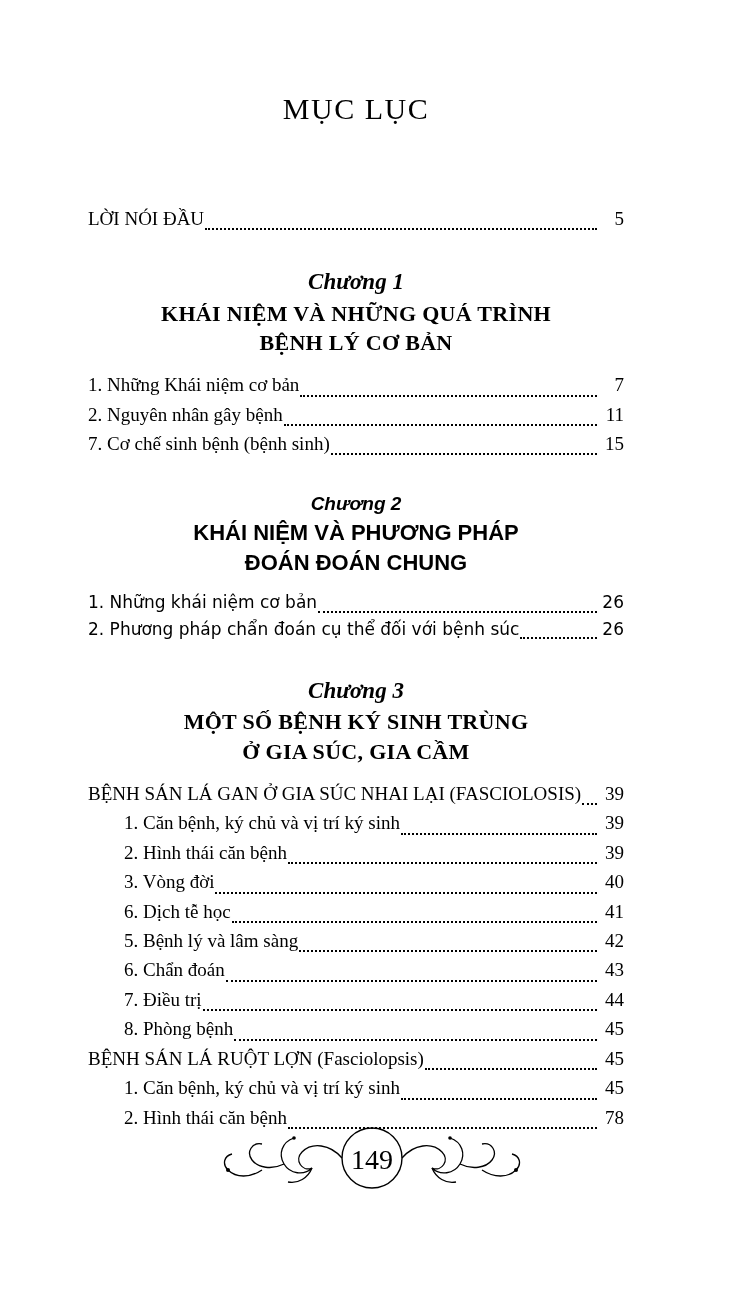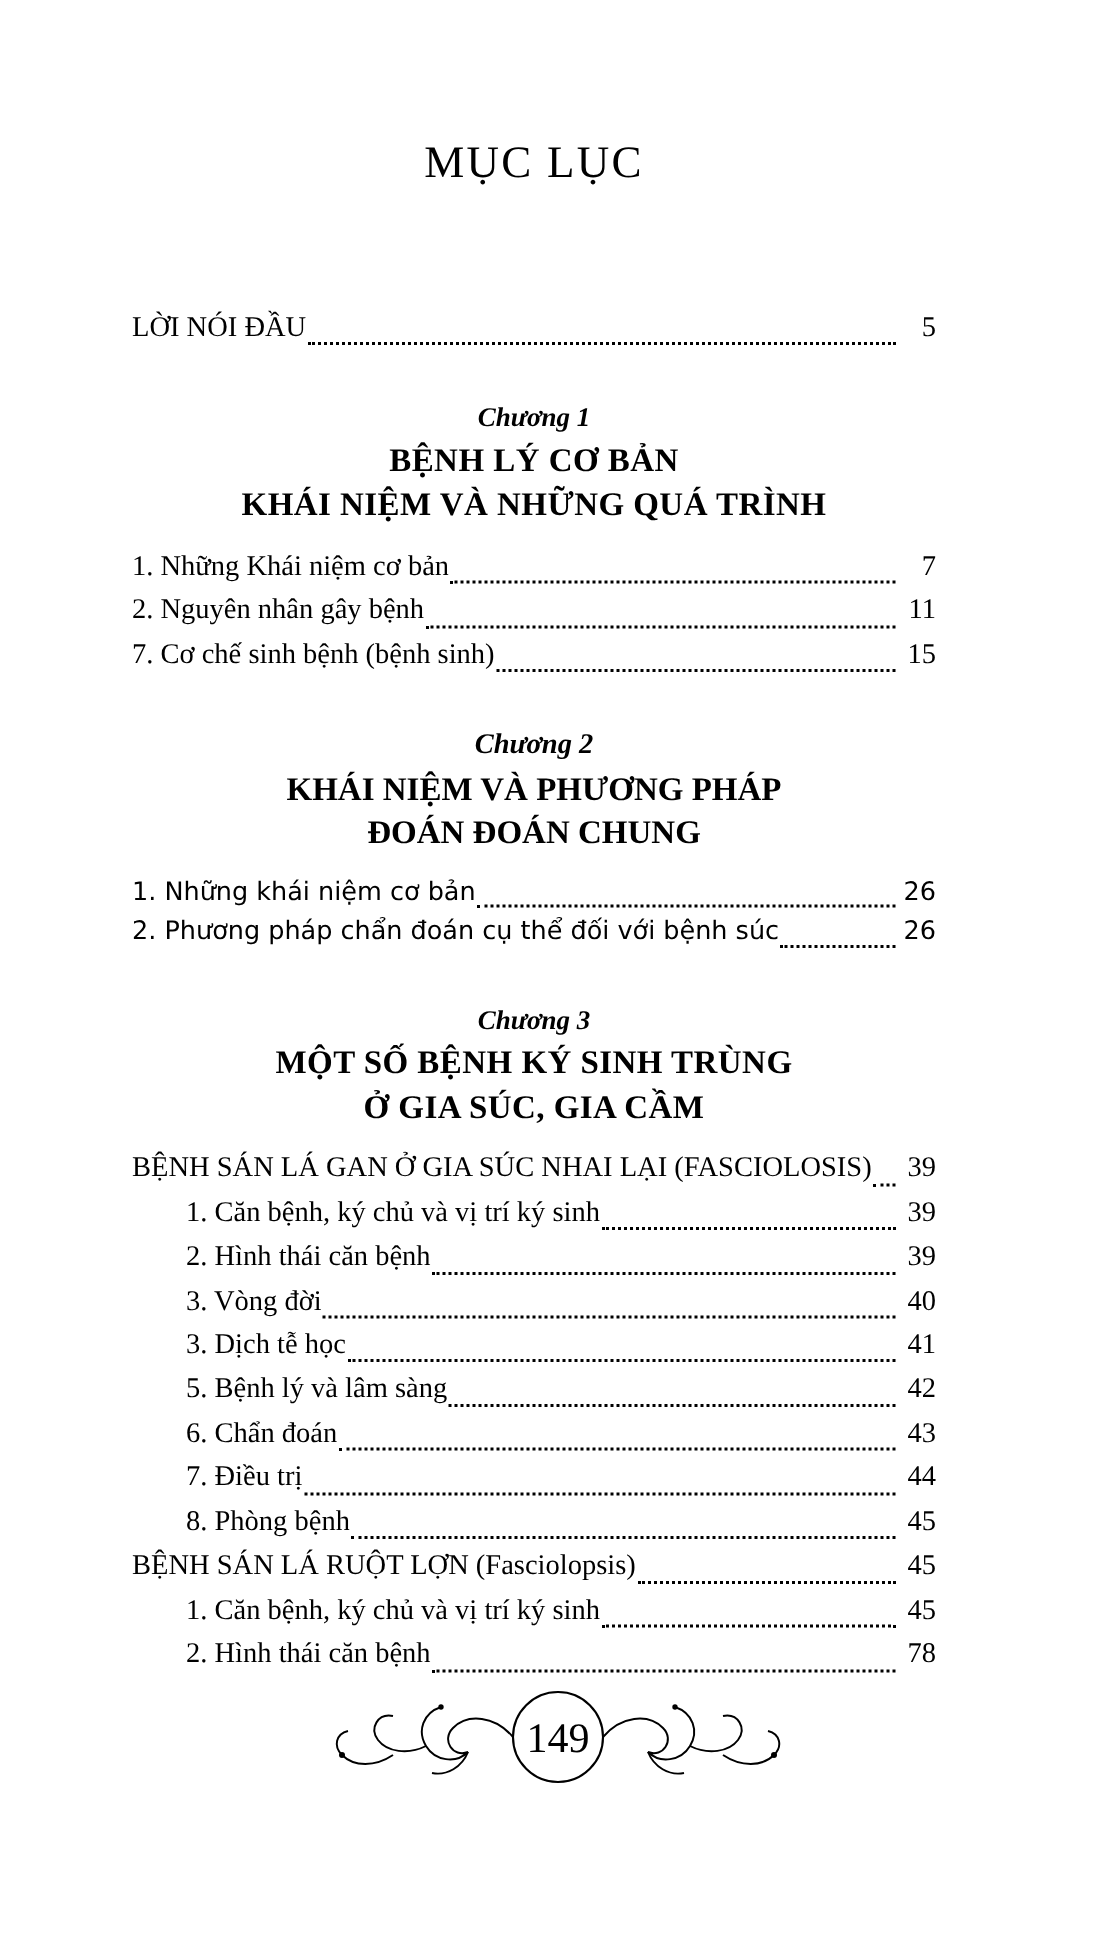--- a/index.html
+++ b/index.html
@@ -72,36 +72,36 @@
 
   .block-top-gap { margin-top: 22px; }
 
   
   .chapter {
     text-align: center;
     margin-top: 32px;
     margin-bottom: 12px;
   }
   .chapter .ch-num {
-    font-size: 18px;
+    font-size: 23px;
     font-weight: bold;
     font-style: italic;
     font-family: "Liberation Serif", serif;
     line-height: 1.45;
   }
   .chapter .ch-name {
     font-size: 22px;
     font-weight: bold;
     font-family: "Liberation Serif", serif;
     line-height: 1.35;
     letter-spacing: 0.3px;
   }
   .chapter.sans .ch-num,
   .chapter.sans .ch-name {
-    font-family: Liberation Serif, serif;
+    font-family: Liberation Sans, sans-serif;
   }
   .chapter.sans .ch-num { font-size: 19px; }
   .chapter.sans .ch-name { font-size: 22px; letter-spacing: 0; }
 
   
   .footer-ornament {
     position: absolute;
     left: 0;
     bottom: 96px;
     width: 744px;
@@ -131,22 +131,22 @@
   <div class="block-top-gap" style="height:56px"></div>
 
   <div class="entry lvl0">
     <span class="label">LỜI NÓI ĐẦU</span>
     <span class="leader"></span>
     <span class="page-num">5</span>
   </div>
 
   <div class="chapter">
     <div class="ch-num">Chương 1</div>
+    <div class="ch-name">KHÁI NIỆM VÀ NHỮNG QUÁ TRÌNH</div>
     <div class="ch-name">BỆNH LÝ CƠ BẢN</div>
-    <div class="ch-name">KHÁI NIỆM VÀ NHỮNG QUÁ TRÌNH</div>
   </div>
 
   <div>
     <div class="entry lvl0">
       <span class="label">1. Những Khái niệm cơ bản</span>
       <span class="leader"></span>
       <span class="page-num">7</span>
     </div>
     <div class="entry lvl0">
       <span class="label">2. Nguyên nhân gây bệnh</span>
@@ -200,21 +200,21 @@
       <span class="label">2. Hình thái căn bệnh</span>
       <span class="leader"></span>
       <span class="page-num">39</span>
     </div>
     <div class="entry lvl1">
       <span class="label">3. Vòng đời</span>
       <span class="leader"></span>
       <span class="page-num">40</span>
     </div>
     <div class="entry lvl1">
-      <span class="label">3. Dịch tễ học</span>
+      <span class="label">6. Dịch tễ học</span>
       <span class="leader"></span>
       <span class="page-num">41</span>
     </div>
     <div class="entry lvl1">
       <span class="label">5. Bệnh lý và lâm sàng</span>
       <span class="leader"></span>
       <span class="page-num">42</span>
     </div>
     <div class="entry lvl1">
       <span class="label">6. Chẩn đoán</span>

